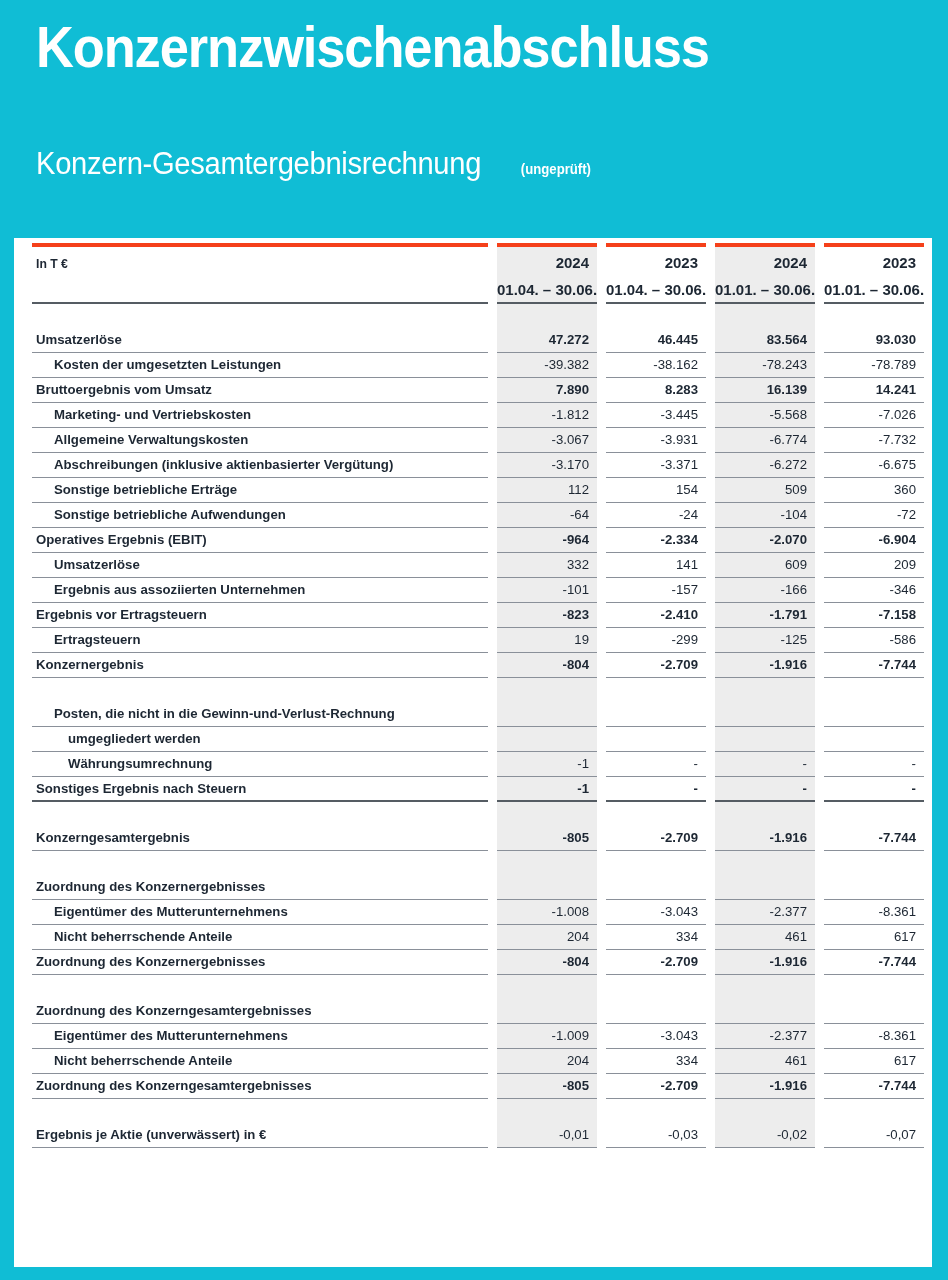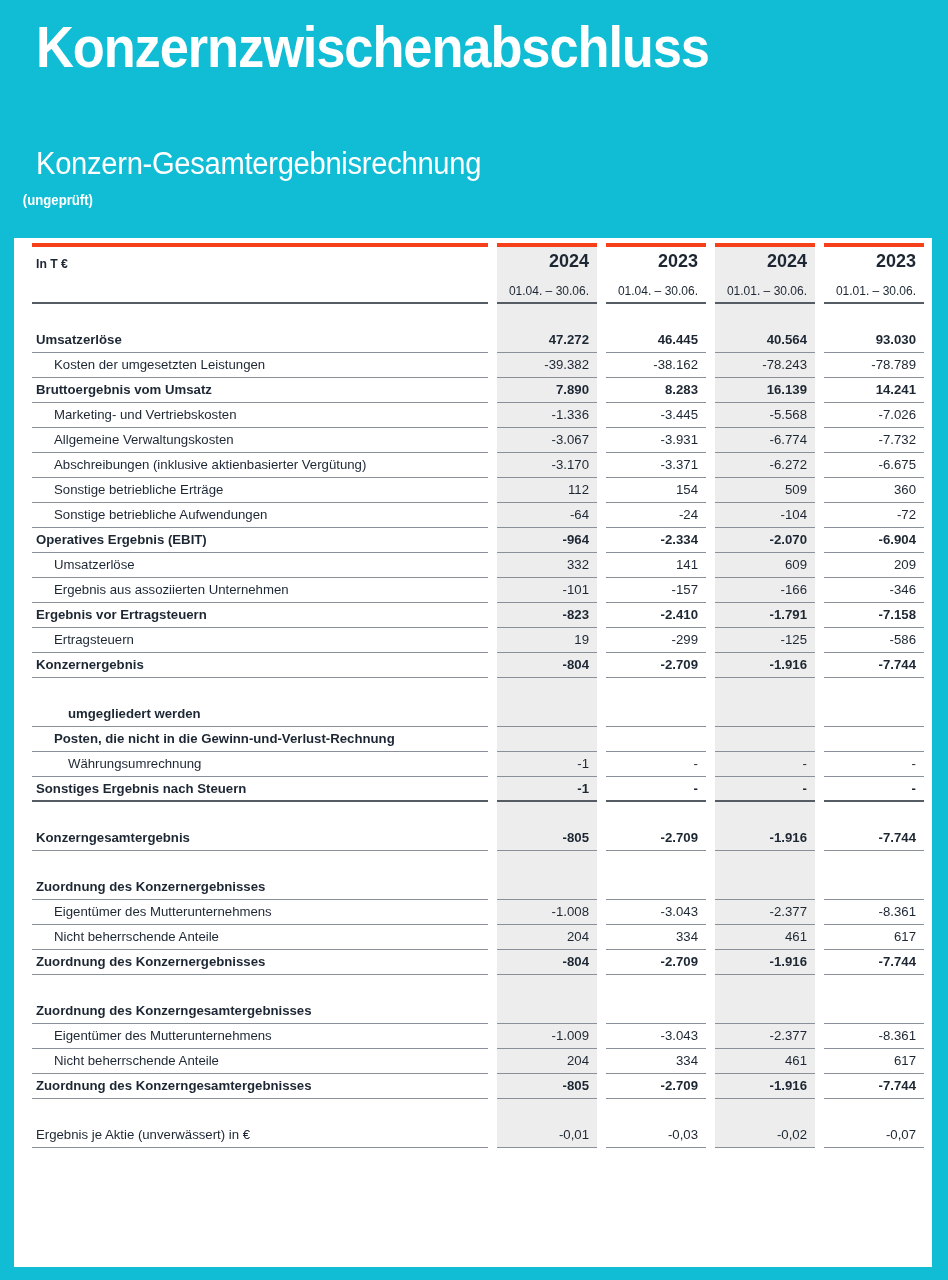--- a/index.html
+++ b/index.html
@@ -34,22 +34,21 @@
     line-height: 1.05;
     white-space: nowrap;
     transform: scaleX(0.92);
     transform-origin: left center;
     margin: 0;
   }
   .subtitle-row {
     margin-top: 68px;
     display: flex;
     align-items: baseline;
-    gap: 10px;
-    flex-direction: column;
+    gap: 24px;
   }
   .subtitle {
     color: #ffffff;
     font-size: 31px;
     font-weight: normal;
     letter-spacing: -0.3px;
     white-space: nowrap;
     transform: scaleX(0.94);
     transform-origin: left center;
   }
@@ -109,20 +108,21 @@
   
   .lbl, .num {
     display: block;
     line-height: 1;
     white-space: nowrap;
     overflow: hidden;
   }
   .lbl {
     text-align: left;
     padding: 0 4px 5px 4px;
+    font-weight: bold;
   }
   .num {
     text-align: right;
     padding: 0 8px 5px 0;
   }
 
   
   tr.r     > td { height: 25px; }
   tr.r-head> td { height: 28px; }
   tr.blank > td { height: 24px; }
@@ -130,22 +130,22 @@
   
   .sep-thin   { border-bottom: 1px solid #8a9099; }
   .sep-dark   { border-bottom: 2px solid #555c63; }
   .sep-none   { border-bottom: 0; }
 
   
   .b    { font-weight: bold; }
   .ind1 { padding-left: 22px; }
   .ind2 { padding-left: 36px; }
 
-  .hdr-year { font-weight: bold; font-size: 18px; }
-  .hdr-date { font-weight: normal; font-size: 12px; }
+  .hdr-year { font-weight: bold; font-size: 15px; }
+  .hdr-date { font-weight: bold; font-size: 15px; }
   .hdr-unit { font-weight: bold; font-size: 12.2px; }
 
   
 </style>
 </head>
 <body>
 
 <div class="page">
 
   <div class="header">
@@ -261,21 +261,21 @@
             <td class="sep-none"></td>
             <td class="shade sep-thin">
               <span class="num b">47.272</span>
             </td>
             <td class="sep-none"></td>
             <td class="sep-thin">
               <span class="num b">46.445</span>
             </td>
             <td class="sep-none"></td>
             <td class="shade sep-thin">
-              <span class="num b">40.564</span>
+              <span class="num b">83.564</span>
             </td>
             <td class="sep-none"></td>
             <td class="sep-thin">
               <span class="num b">93.030</span>
             </td>
           </tr>
           <tr class="r">
             <td class="sep-thin">
               <span class="lbl ind1">Kosten der umgesetzten Leistungen</span>
             </td>
@@ -316,21 +316,21 @@
             <td class="sep-thin">
               <span class="num b">14.241</span>
             </td>
           </tr>
           <tr class="r">
             <td class="sep-thin">
               <span class="lbl ind1">Marketing- und Vertriebskosten</span>
             </td>
             <td class="sep-none"></td>
             <td class="shade sep-thin">
-              <span class="num">-1.336</span>
+              <span class="num">-1.812</span>
             </td>
             <td class="sep-none"></td>
             <td class="sep-thin">
               <span class="num">-3.445</span>
             </td>
             <td class="sep-none"></td>
             <td class="shade sep-thin">
               <span class="num">-5.568</span>
             </td>
             <td class="sep-none"></td>
@@ -564,42 +564,42 @@
             <td class="shade sep-none">
               <span class="num"></span>
             </td>
             <td class="sep-none"></td>
             <td class="sep-none">
               <span class="num"></span>
             </td>
           </tr>
           <tr class="r">
             <td class="sep-thin">
+              <span class="lbl b ind1">Posten, die nicht in die Gewinn-und-Verlust-Rechnung</span>
+            </td>
+            <td class="sep-none"></td>
+            <td class="shade sep-thin">
+              <span class="num b"></span>
+            </td>
+            <td class="sep-none"></td>
+            <td class="sep-thin">
+              <span class="num b"></span>
+            </td>
+            <td class="sep-none"></td>
+            <td class="shade sep-thin">
+              <span class="num b"></span>
+            </td>
+            <td class="sep-none"></td>
+            <td class="sep-thin">
+              <span class="num b"></span>
+            </td>
+          </tr>
+          <tr class="r">
+            <td class="sep-thin">
               <span class="lbl b ind2">umgegliedert werden</span>
-            </td>
-            <td class="sep-none"></td>
-            <td class="shade sep-thin">
-              <span class="num b"></span>
-            </td>
-            <td class="sep-none"></td>
-            <td class="sep-thin">
-              <span class="num b"></span>
-            </td>
-            <td class="sep-none"></td>
-            <td class="shade sep-thin">
-              <span class="num b"></span>
-            </td>
-            <td class="sep-none"></td>
-            <td class="sep-thin">
-              <span class="num b"></span>
-            </td>
-          </tr>
-          <tr class="r">
-            <td class="sep-thin">
-              <span class="lbl b ind1">Posten, die nicht in die Gewinn-und-Verlust-Rechnung</span>
             </td>
             <td class="sep-none"></td>
             <td class="shade sep-thin">
               <span class="num b"></span>
             </td>
             <td class="sep-none"></td>
             <td class="sep-thin">
               <span class="num b"></span>
             </td>
             <td class="sep-none"></td>

